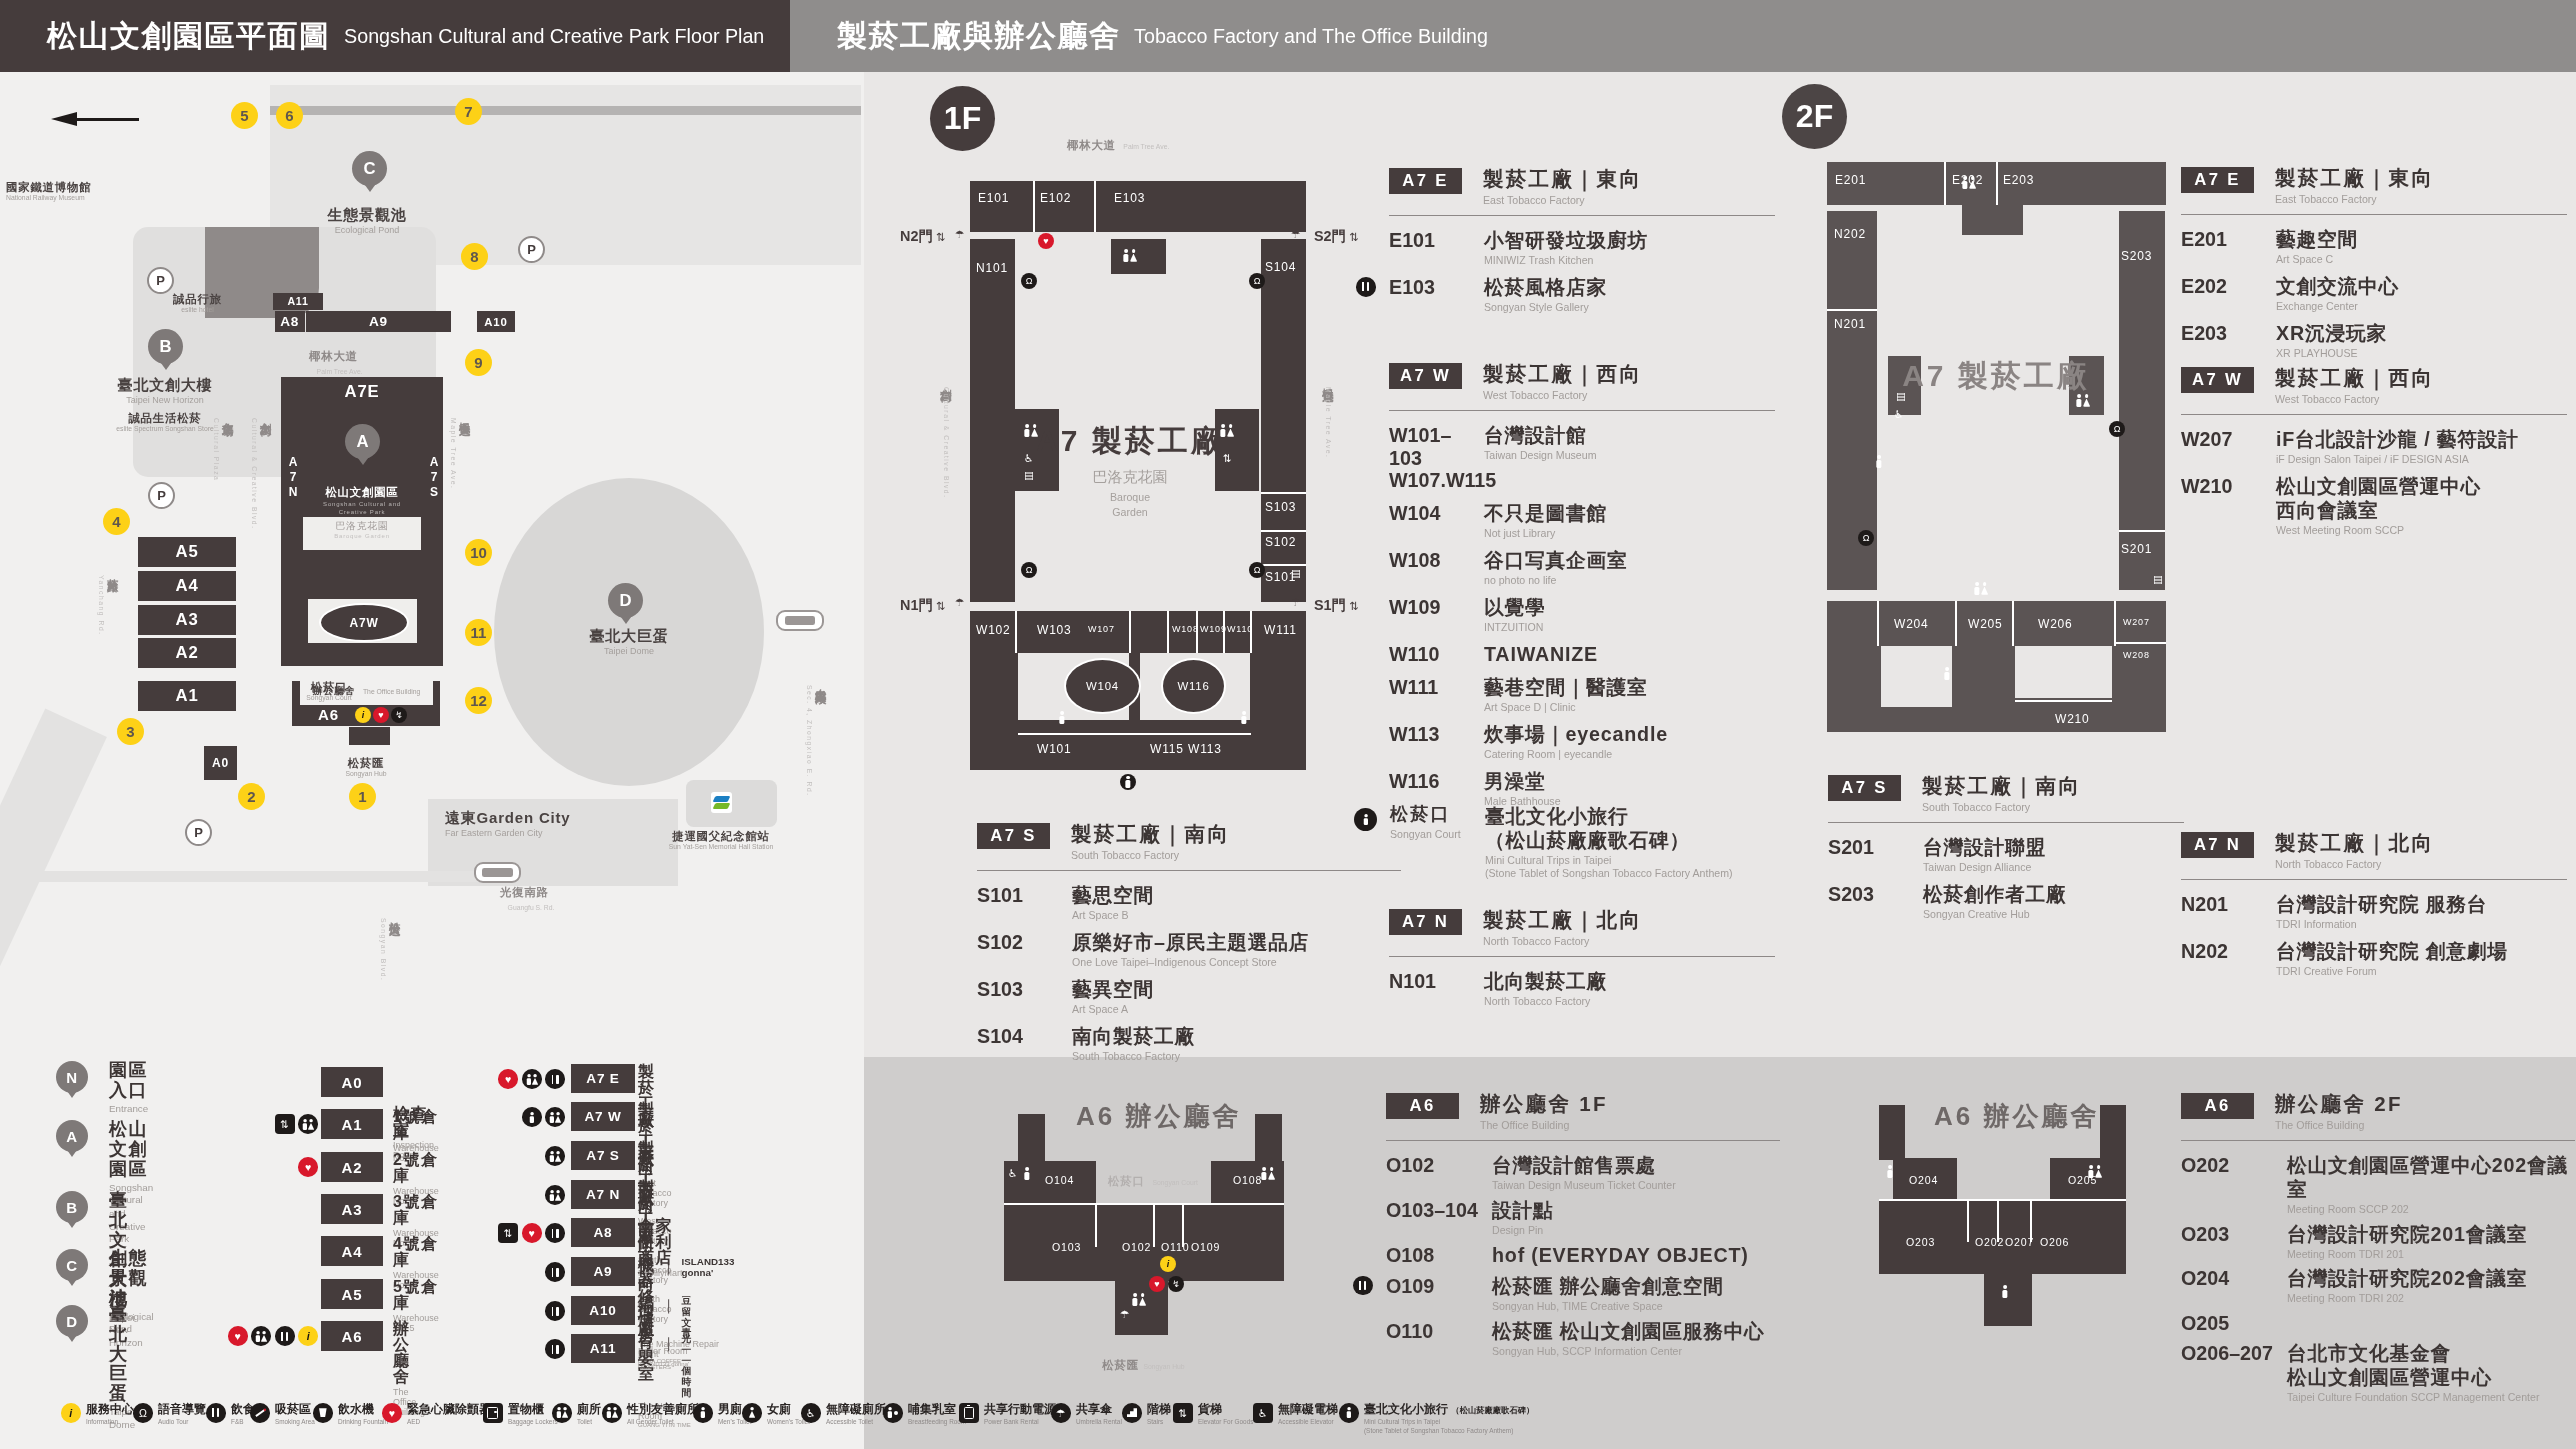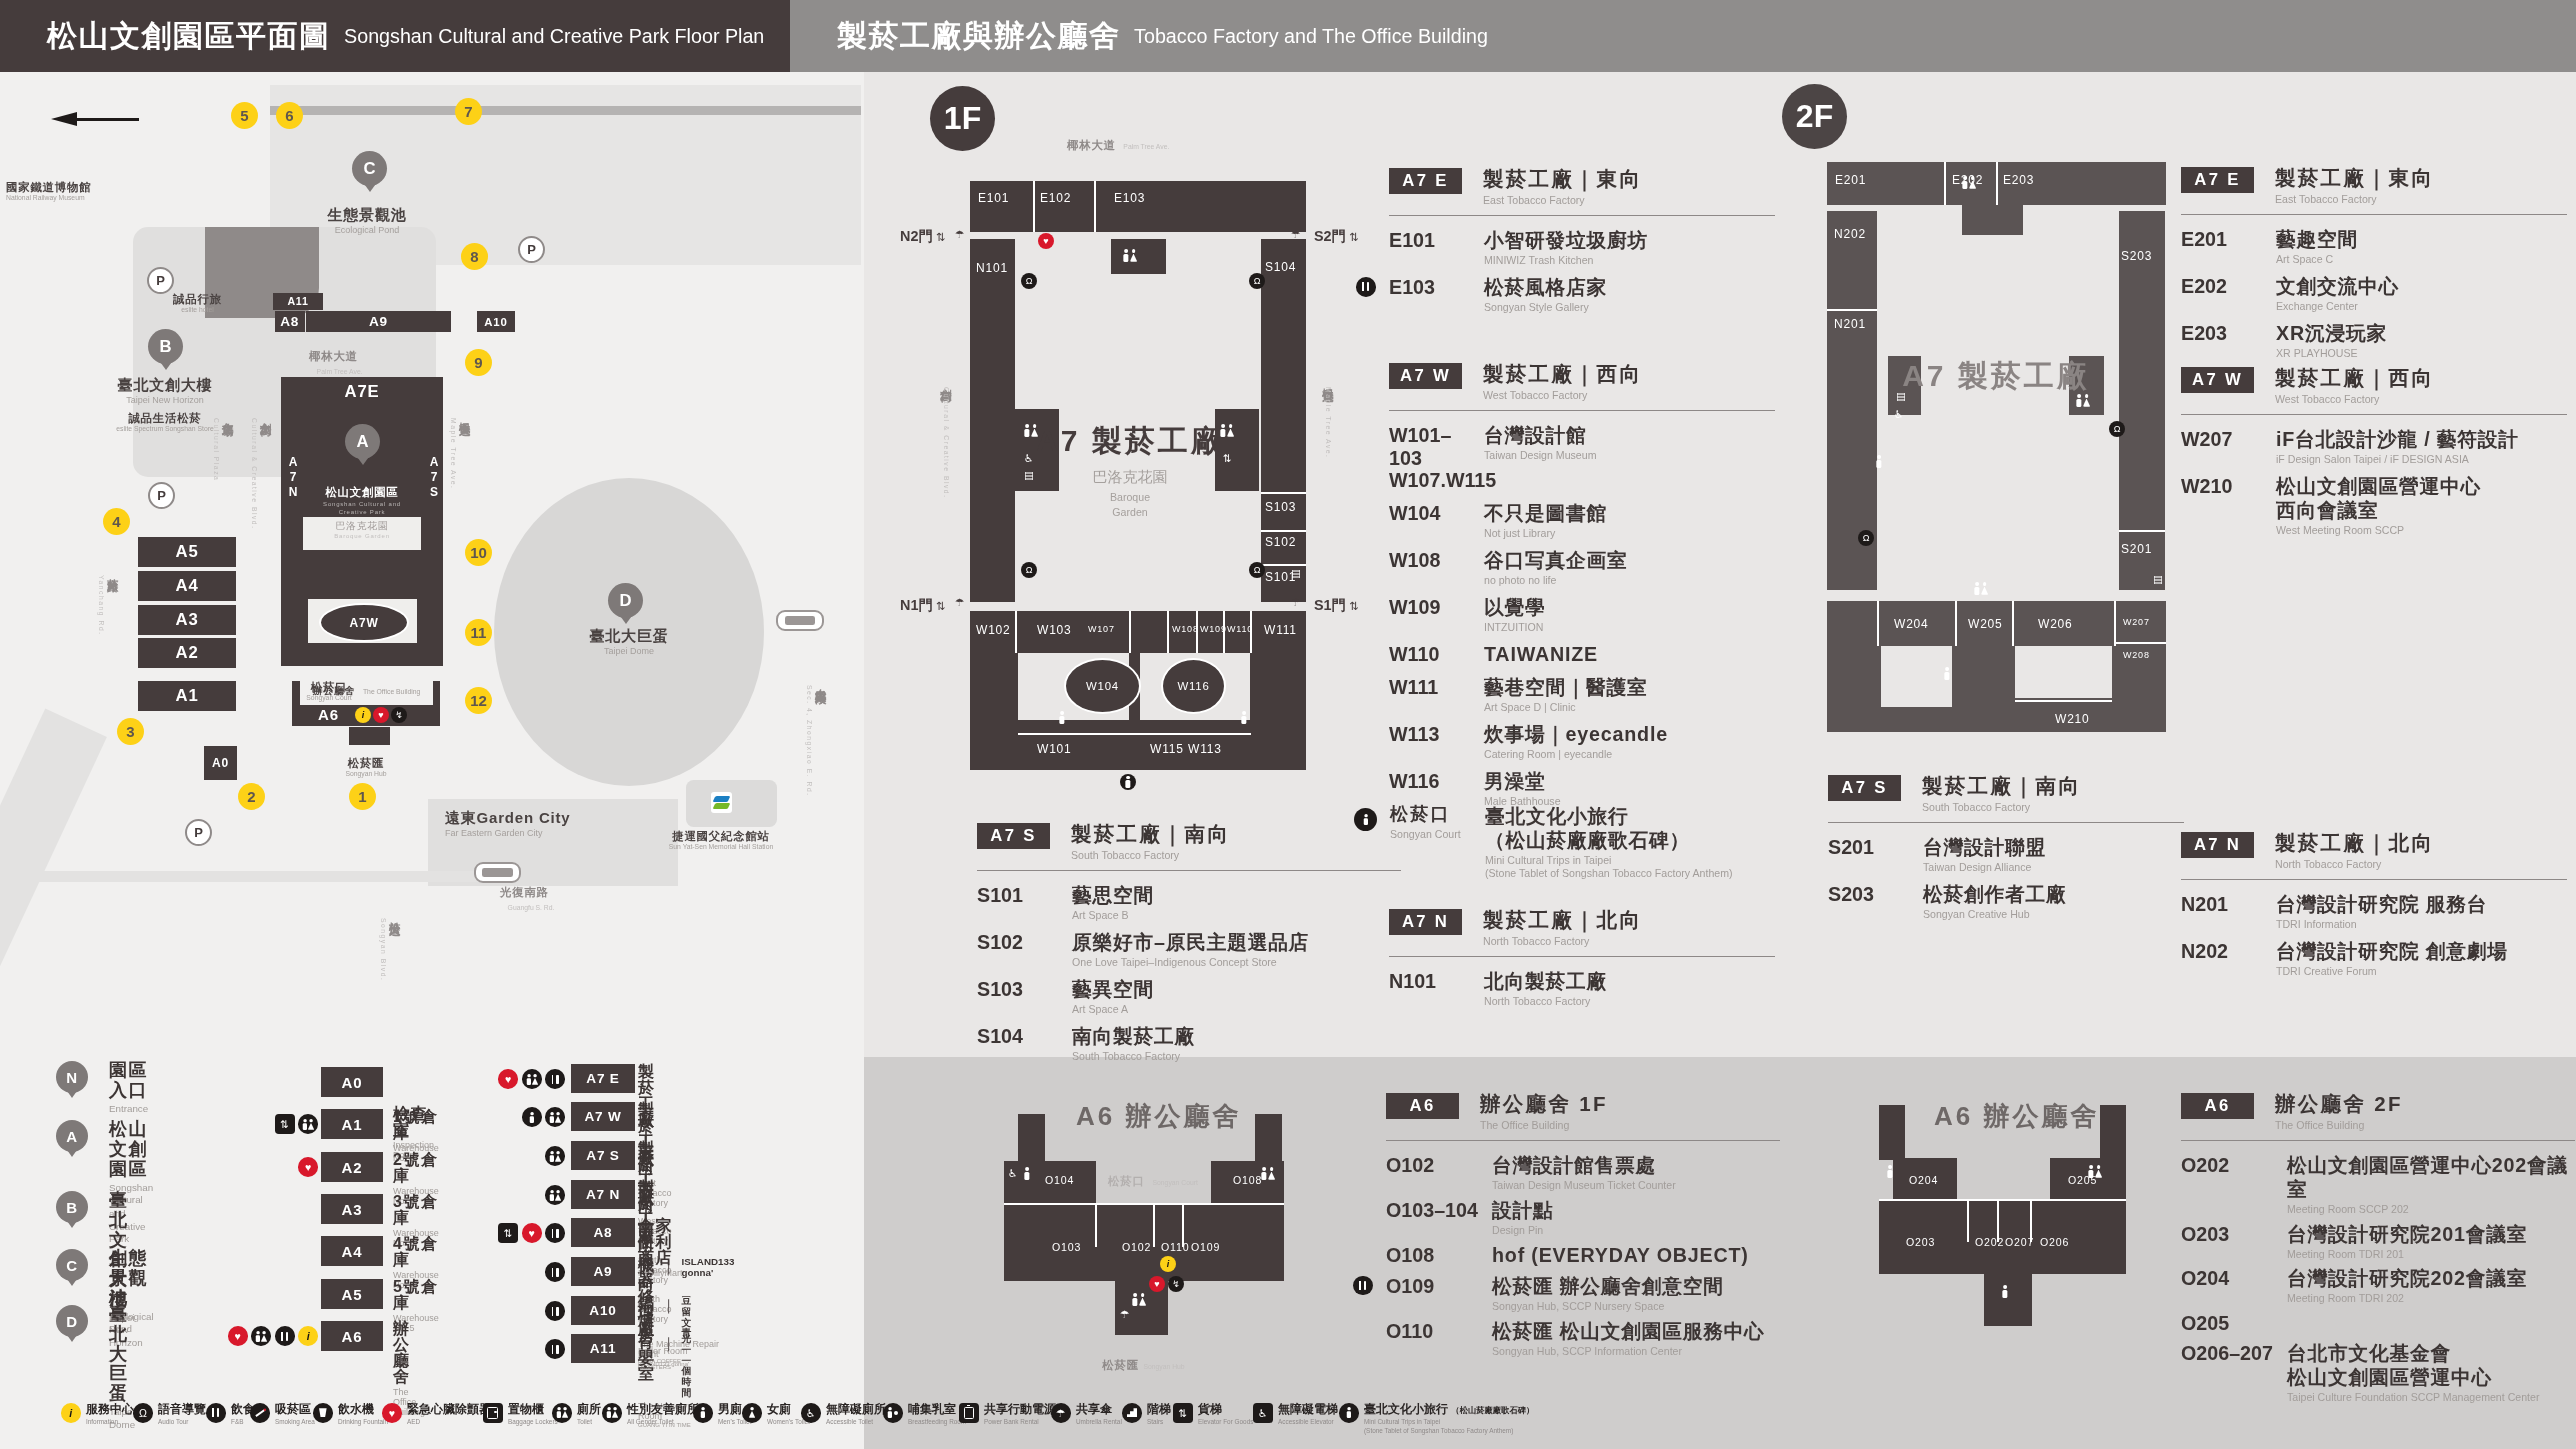--- a/index.html
+++ b/index.html
@@ -1348,21 +1348,21 @@
         <div class="row" style="margin-bottom:7.6px;">
         <span class="pre"><span class="ic ic-food">
               <span class="fk"></span>
               <span class="kn"></span>
             </span></span>
         <div class="code" style="width:106px;">
             <div>O109</div>
           </div>
         <div class="nm">
             <div class="zh">松菸匯 辦公廳舍創意空間</div>
-            <div class="en">Songyan Hub, SCCP Nursery Space</div>
+            <div class="en">Songyan Hub, TIME Creative Space</div>
           </div>
       </div>
         <div class="row" style="margin-bottom:7.6px;">
 
         <div class="code" style="width:106px;">
             <div>O110</div>
           </div>
         <div class="nm">
             <div class="zh">松菸匯 松山文創園區服務中心</div>
             <div class="en">Songyan Hub, SCCP Information Center</div>

